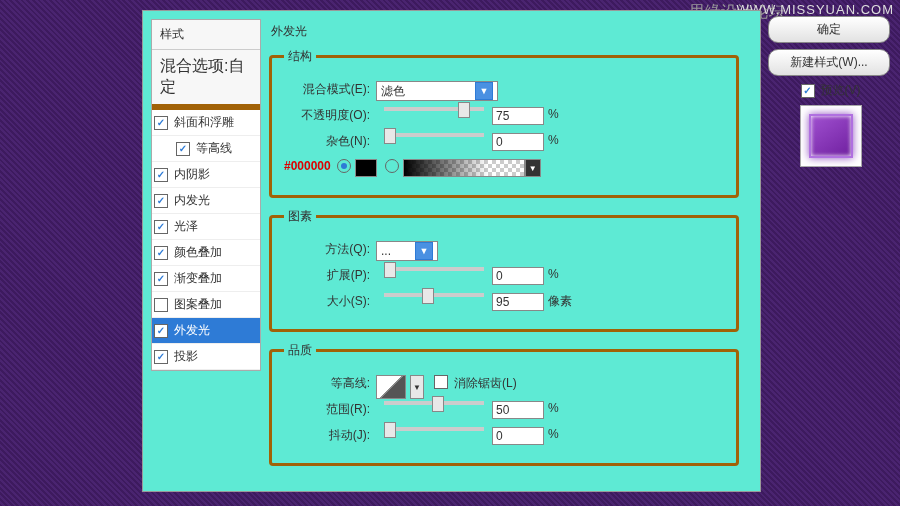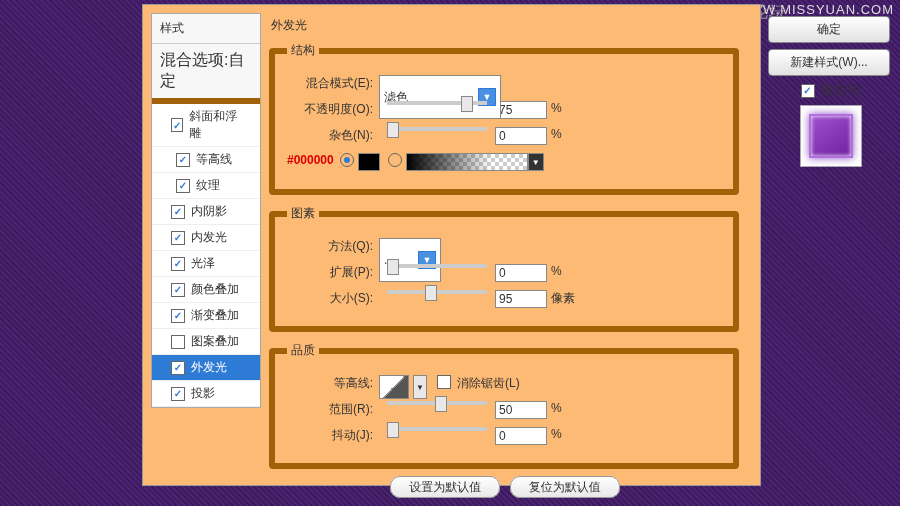--- a/index.html
+++ b/index.html
@@ -1,48 +1,48 @@
 <!DOCTYPE html>
 <html><head>
 <meta charset="utf-8">
 <style>
 body{margin:0;padding:0;width:900px;height:506px;font-family:"Microsoft YaHei",Arial,sans-serif;font-size:12px;color:#333;background:repeating-linear-gradient(45deg,#3d1a5e,#3d1a5e 2px,#4a2470 2px,#4a2470 4px)}
-.dialog{position:absolute;left:142px;top:4px;width:617px;height:480px;background:#fdba74;border:1px solid #999}
+.dialog{position:absolute;left:142px;top:10px;width:617px;height:480px;background:#5eead4;border:1px solid #999}
 .sidebar{position:absolute;left:8px;top:8px;width:108px;border:1px solid #aaa;background:#fff}
 .sidebar-header{padding:6px 8px;border-bottom:1px solid #ccc;background:#f7f7f7}
 .sidebar-sub{padding:6px 8px;border-bottom:6px solid #a16207;background:#f7f7f7;font-size:16px}
-.style-row{display:flex;align-items:center;padding:4px 19px;border-bottom:1px solid #eee;cursor:pointer}
+.style-row{display:flex;align-items:center;padding:4px 2px;border-bottom:1px solid #eee;cursor:pointer}
 .style-row.sel{background:#2e7bd6;color:#fff}
 .style-row.indent{padding-left:24px}
 .chk{width:12px;height:12px;border:1px solid #666;background:#fff;margin-right:6px;display:inline-flex;align-items:center;justify-content:center;font-size:10px;color:#2e7bd6}
 .chk.on::after{content:"✓";font-weight:bold}
 .chk.off::after{content:""}
 .main{position:absolute;left:126px;top:8px;width:478px;height:464px}
 .main-title{font-size:12px;padding:4px 0 8px 2px}
-fieldset{border:6px solid #a16207;border-radius:4px;margin:0 8px 10px 0;padding:10px 12px}
+fieldset{border:3px solid #a16207;border-radius:4px;margin:0 8px 10px 0;padding:10px 12px}
 legend{padding:0 4px;font-size:12px;color:#333}
 .row{display:flex;align-items:flex-start;margin:6px 0;height:20px}
 .lbl{width:86px;text-align:right;margin-right:6px}
-.select{border:1px solid #888;background:#fff;height:18px;display:inline-flex;align-items:center;padding:12px 4px;position:relative}
+.select{border:1px solid #888;background:#fff;height:18px;display:inline-flex;align-items:center;padding:0 4px;position:relative}
 .select-arrow{width:16px;height:16px;background:#4a90e2;margin-left:4px;border:1px solid #2e7bd6;display:inline-flex;align-items:center;justify-content:center;color:#fff;font-size:9px}
 .slider{width:100px;height:4px;background:#ccc;position:relative;margin:0 8px}
 .slider-thumb{position:absolute;top:-5px;width:10px;height:14px;background:#e8e8e8;border:1px solid #888}
 .num{width:44px;height:16px;border:1px solid #888;background:#fff;padding:0 3px;display:inline-flex;align-items:center;margin-right:4px}
 .radio{width:12px;height:12px;border:1px solid #666;border-radius:50%;display:inline-flex;align-items:center;justify-content:center;margin-right:4px}
 .radio.on::after{content:"";width:6px;height:6px;background:#2e7bd6;border-radius:50%}
 .swatch{width:20px;height:16px;background:#000;border:1px solid #888;margin-right:8px}
 .grad{width:120px;height:16px;border:1px solid #888;background:linear-gradient(90deg,#000 0%,transparent 70%),repeating-conic-gradient(#ccc 0 25%,#fff 0 50%) 0/8px 8px;display:inline-block}
 .grad-arrow{width:14px;height:16px;background:#333;border:1px solid #888;display:inline-flex;align-items:center;justify-content:center;color:#fff;font-size:8px}
 .hex{color:#d00;font-weight:bold;margin-right:6px}
 .contour{width:28px;height:22px;border:1px solid #888;background:linear-gradient(135deg,#fff 0%,#fff 48%,#888 48%,#888 52%,#555 52%);margin-right:4px}
 .contour-arrow{width:12px;height:22px;border:1px solid #888;background:#e8e8e8;display:inline-flex;align-items:center;justify-content:center;font-size:8px;margin-right:10px}
 .btn{border:1px solid #999;background:linear-gradient(#fff,#e8e8e8);border-radius:10px;padding:3px 18px;cursor:pointer;margin-right:6px}
 .btn-row{text-align:center;margin-top:8px}
 .right{position:absolute;left:768px;top:16px;width:125px}
-.rbtn{border:1px solid #888;background:linear-gradient(#fff,#e2e2e2);border-radius:4px;padding:4px 0;text-align:center;margin-bottom:6px;cursor:pointer;width:120px}
+.rbtn{border:1px solid #888;background:linear-gradient(#fff,#e2e2e2);border-radius:10px;padding:4px 0;text-align:center;margin-bottom:6px;cursor:pointer;width:120px}
 .preview-row{display:flex;align-items:center;justify-content:center;margin:6px 0}
 .preview-box{width:60px;height:60px;border:1px solid #aaa;background:#fff;margin:6px auto;display:flex;align-items:center;justify-content:center}
 .preview-thumb{width:40px;height:40px;background:linear-gradient(145deg,#a050d0,#7020a0);border:2px solid #b070e0;box-shadow:0 0 8px rgba(120,40,180,.8),inset 0 0 4px #fff}
 .watermark{position:absolute;right:6px;top:2px;color:#ddd;font-size:13px;letter-spacing:1px}
 .watermark2{position:absolute;right:115px;top:2px;color:#999;font-size:16px}
 </style>
 </head>
 <body>
 
 <div class="watermark2">思缘设计论坛</div>
@@ -54,24 +54,20 @@
     <div class="sidebar-sub">混合选项:自定</div>
     <div id="style-rows">
         <div class="style-row">
           <span class="chk on"></span>
           <span>斜面和浮雕</span>
         </div>
         <div class="style-row indent">
           <span class="chk on"></span>
           <span>等高线</span>
         </div>
-        <div class="style-row indent">
-          <span class="chk on"></span>
-          <span>纹理</span>
-        </div>
         <div class="style-row">
           <span class="chk on"></span>
           <span>内阴影</span>
         </div>
         <div class="style-row">
           <span class="chk on"></span>
           <span>内发光</span>
         </div>
         <div class="style-row">
           <span class="chk on"></span>
@@ -187,24 +183,20 @@
       <div class="row">
         <span class="lbl">抖动(J):</span>
         <span class="slider">
             <span class="slider-thumb" style="left:0"></span>
           </span>
         <span class="num">0</span>
         <span>%</span>
       </div>
     </fieldset>
 
-    <div class="btn-row">
-      <span class="btn">设置为默认值</span>
-      <span class="btn">复位为默认值</span>
-    </div>
   </div>
 </div>
 
 <div class="right">
   <div class="rbtn">确定</div>
   <div class="rbtn">新建样式(W)...</div>
   <div class="preview-row">
     <span class="chk on"></span>
     <span>预览(V)</span>
   </div>

